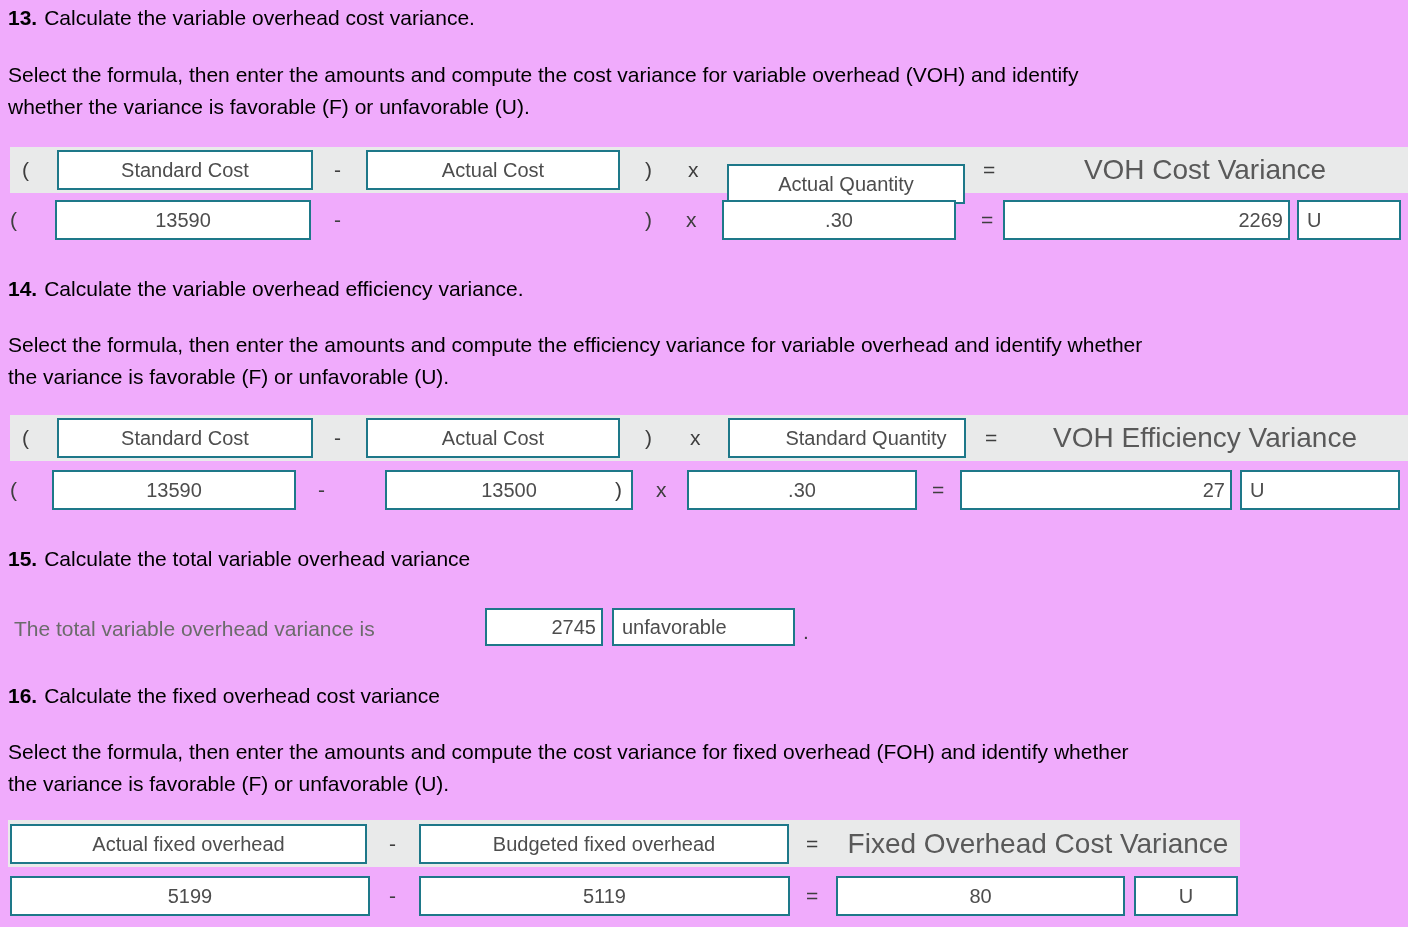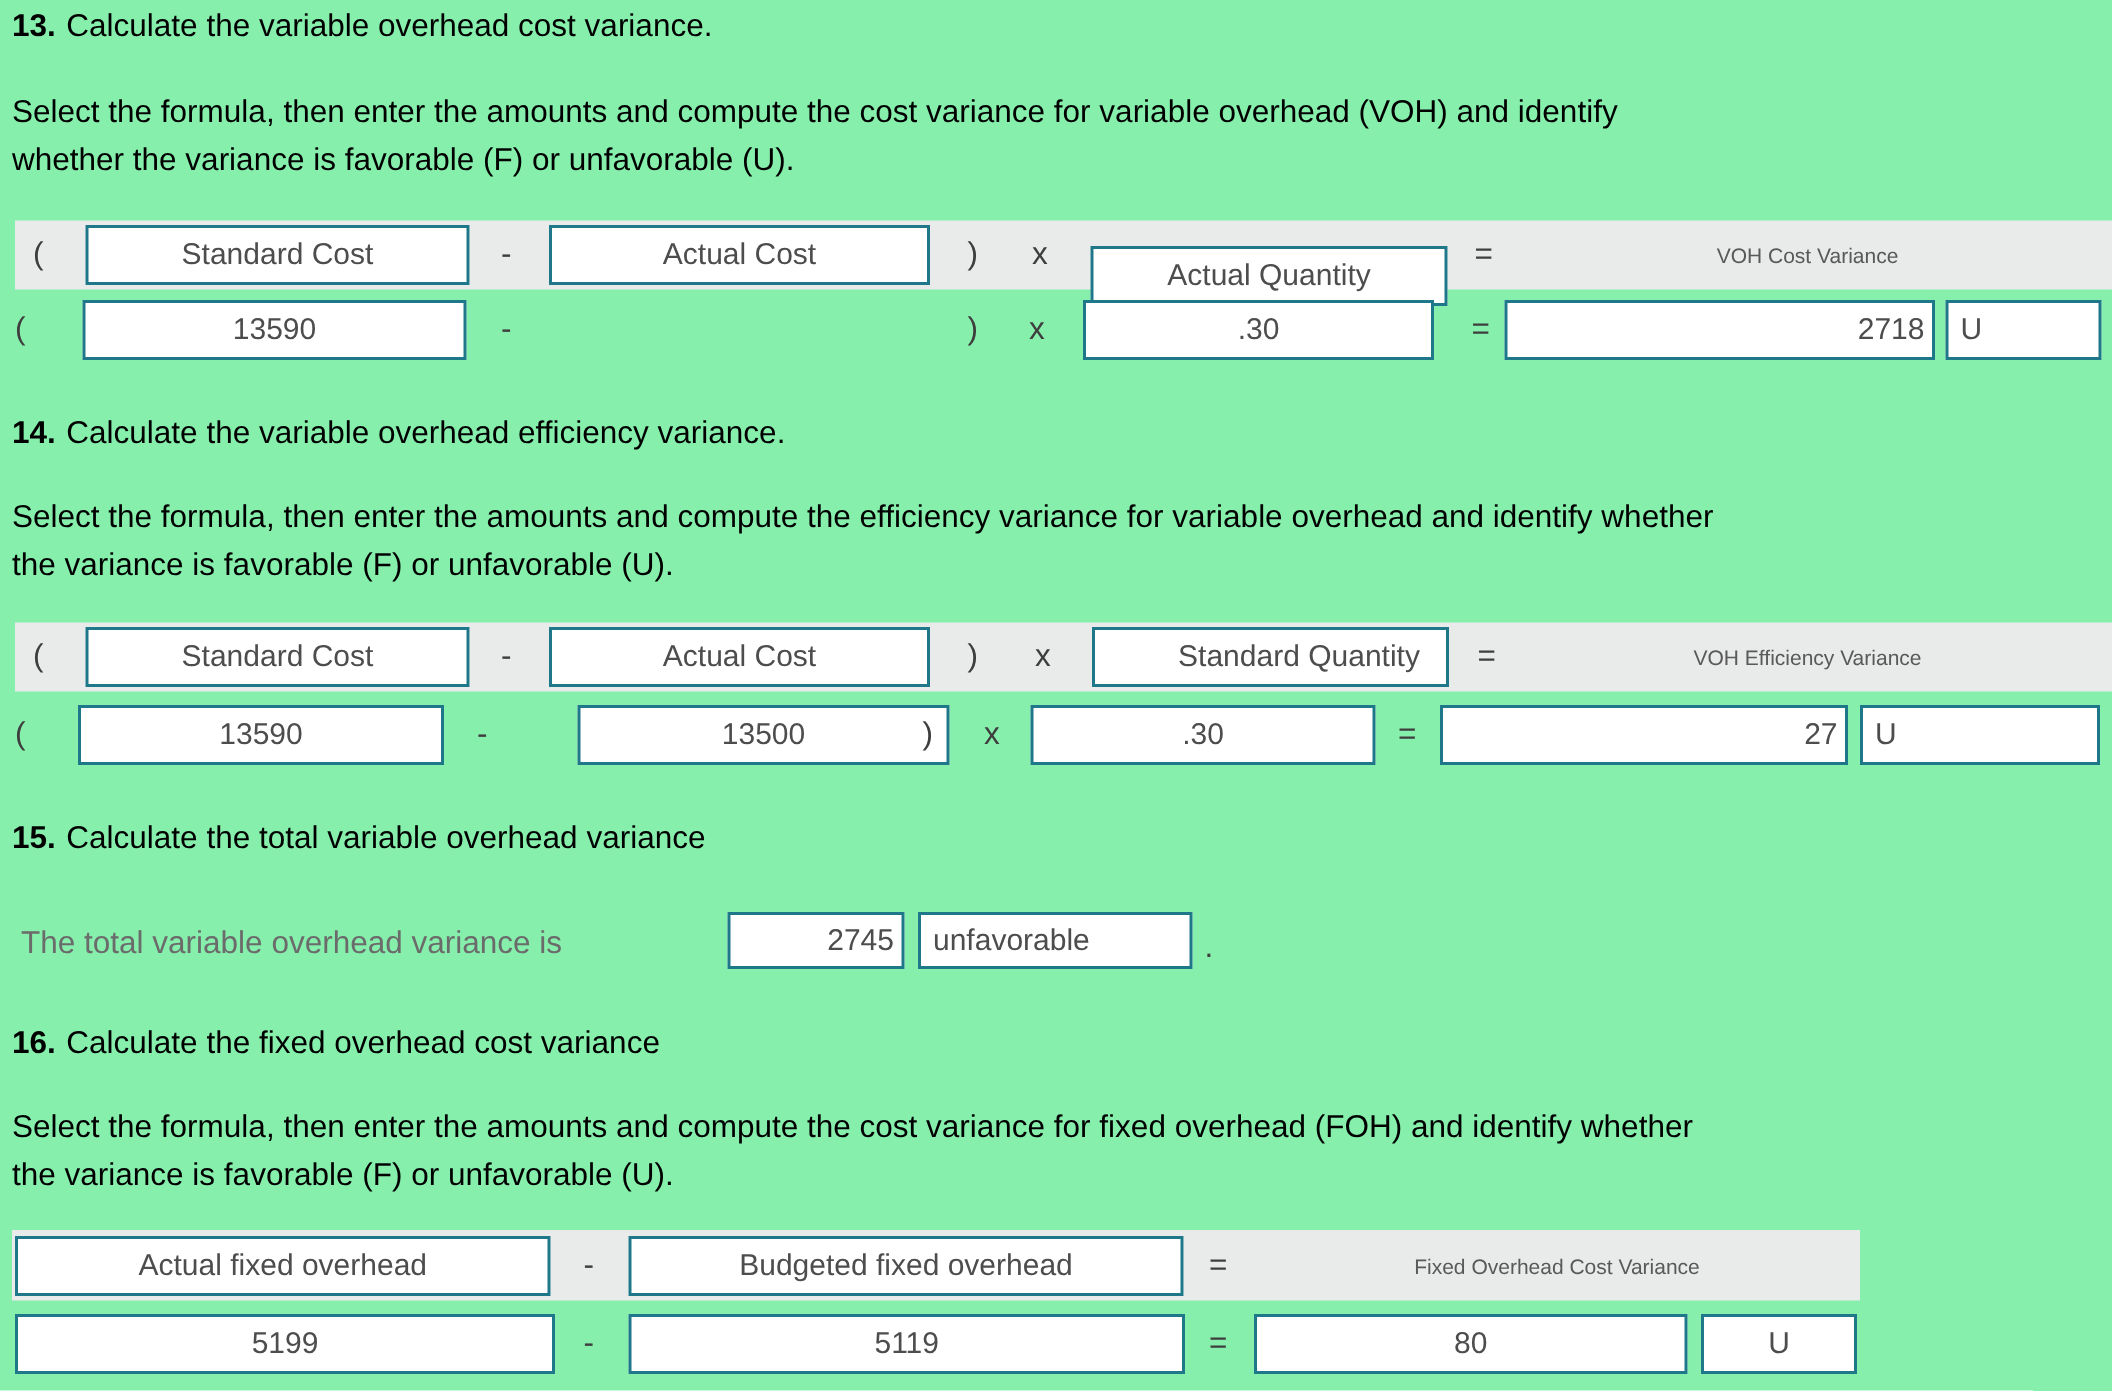--- a/index.html
+++ b/index.html
@@ -1,17 +1,17 @@
 <!DOCTYPE html>
 <html><head>
 <meta charset="utf-8">
 <style>
   html, body { margin:0; padding:0; background:#ffffff; }
   body { font-family:"Liberation Sans", sans-serif; }
-  #page { position:relative; width:1408px; height:927px; background:#86efac; overflow:hidden; }
+  #page { position:relative; width:1408px; height:927px; background:#f0abfc; overflow:hidden; }
 
   .qtitle { position:absolute; font-size:21px; color:#000; white-space:nowrap; }
   .qtitle b { margin-right:7px; }
   .iline  { position:absolute; font-size:21px; color:#000; white-space:nowrap; }
 
   .bar { position:absolute; background:#e9eaea; }
 
   .bx {
     position:absolute; height:40px; box-sizing:border-box;
     border:2px solid #1e7889; background:#ffffff;
@@ -22,21 +22,21 @@
   .bx.r { justify-content:flex-end; padding-right:5px; }
   .bx.l { justify-content:flex-start; padding-left:8px; }
   .bx.h38 { height:38px; }
 
   .op {
     position:absolute; height:40px; display:flex; align-items:center;
     font-size:21px; color:#3e3e3e; white-space:nowrap;
   }
   .lbl {
     position:absolute; height:40px; display:flex; align-items:center; justify-content:center;
-    font-size:14px; color:#595959; white-space:nowrap;
+    font-size:28px; color:#595959; white-space:nowrap;
   }
   .sentence { position:absolute; font-size:21px; color:#6b6b6b; white-space:nowrap; }
   .dot { position:absolute; font-size:21px; color:#3e3e3e; }
 </style>
 </head>
 <body>
 
 <div id="page">
 
   <div class="qtitle" style="left:8px; top:6px;">
@@ -57,21 +57,21 @@
   <div class="op" style="left:983px; top:150px;">=</div>
   <div class="lbl" style="left:1040px; top:150px; width:330px;">VOH Cost Variance</div>
 
   <div class="op" style="left:10px; top:200px;">(</div>
   <div class="bx" style="left:55px; top:200px; width:256px;">13590</div>
   <div class="op" style="left:334px; top:200px;">-</div>
   <div class="op" style="left:645px; top:200px;">)</div>
   <div class="op" style="left:686px; top:200px;">x</div>
   <div class="bx" style="left:722px; top:200px; width:234px;">.30</div>
   <div class="op" style="left:981px; top:200px;">=</div>
-  <div class="bx r" style="left:1003px; top:200px; width:287px;">2718</div>
+  <div class="bx r" style="left:1003px; top:200px; width:287px;">2269</div>
   <div class="bx l" style="left:1297px; top:200px; width:104px;">U</div>
 
   <div class="qtitle" style="left:8px; top:277px;">
     <b>14.</b><span>Calculate the variable overhead efficiency variance.</span>
   </div>
   <div class="iline" style="left:8px; top:333px;">Select the formula, then enter the amounts and compute the efficiency variance for variable overhead and identify whether</div>
   <div class="iline" style="left:8px; top:365px;">the variance is favorable (F) or unfavorable (U).</div>
 
   <div class="bar" style="left:10px; top:415px; width:1398px; height:46px;"></div>
 

